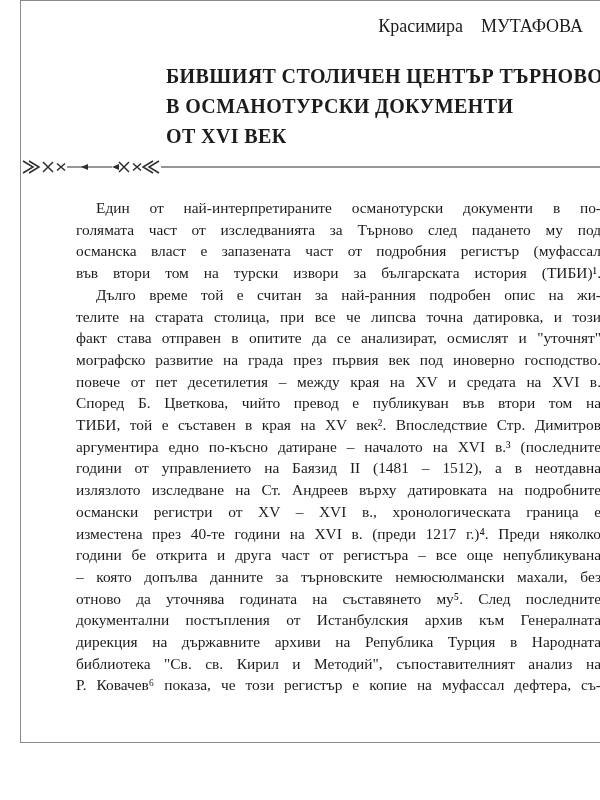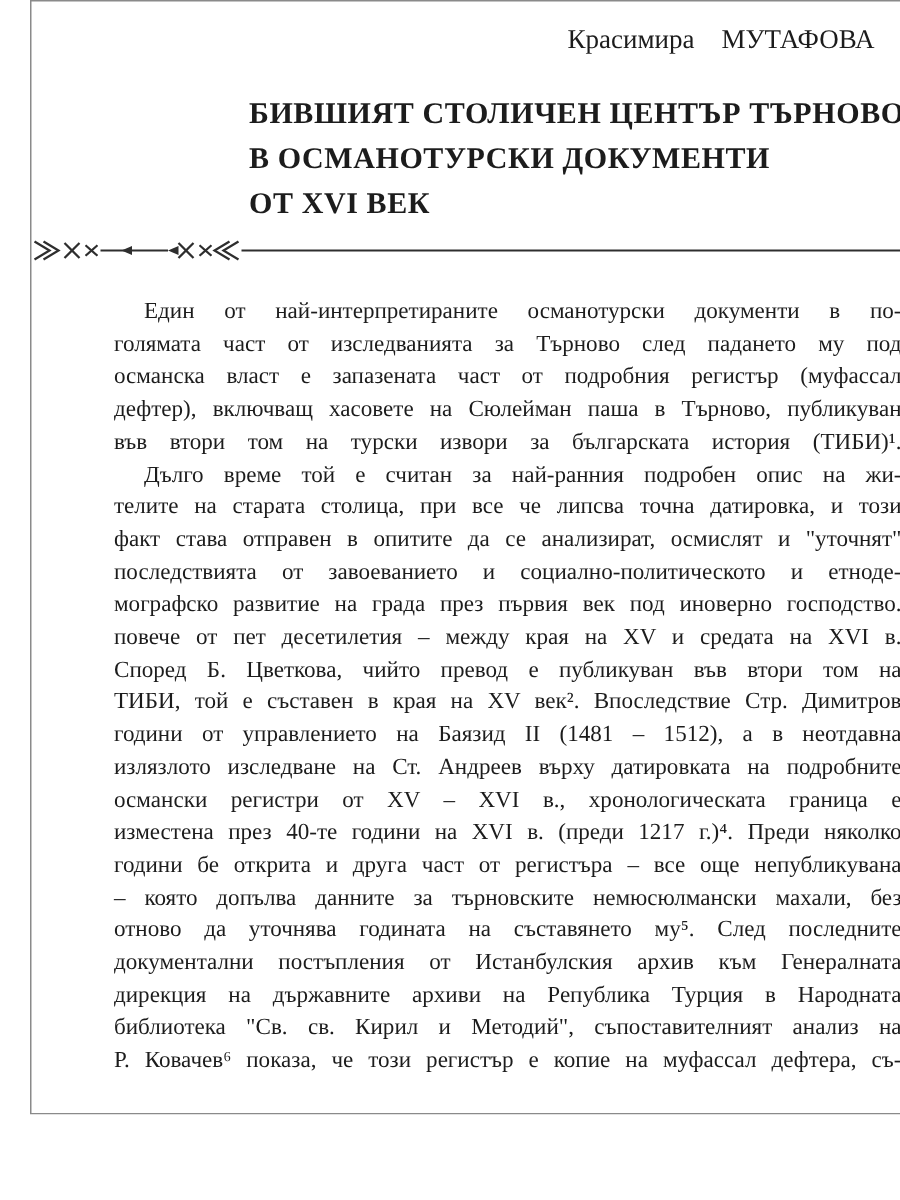--- a/index.html
+++ b/index.html
@@ -87,30 +87,29 @@
         <path d="M91,9 l7,-3 v6 z"></path>
         <path d="M46,9 l-7,-3 v6 z" transform="translate(14,0) scale(-1,1) translate(-92,0)"></path>
       </g>
     </svg>
   </div>
 
   <div class="bodytext">
       <div class="line indent">Един от най-интерпретираните османотурски документи в по-</div>
       <div class="line">голямата част от изследванията за Търново след падането му под</div>
       <div class="line">османска власт е запазената част от подробния регистър (муфассал</div>
-      <div class="line">дефтер), включващ хасовете на Сюлейман паша в Търново, публикуван</div>
       <div class="line">във втори том на турски извори за българската история (ТИБИ)¹.</div>
       <div class="line indent">Дълго време той е считан за най-ранния подробен опис на жи-</div>
       <div class="line">телите на старата столица, при все че липсва точна датировка, и този</div>
       <div class="line">факт става отправен в опитите да се анализират, осмислят и "уточнят"</div>
-      <div class="line">последствията от завоеванието и социално-политическото и етноде-</div>
       <div class="line">мографско развитие на града през първия век под иноверно господство.</div>
       <div class="line">повече от пет десетилетия – между края на XV и средата на XVI в.</div>
       <div class="line">Според Б. Цветкова, чийто превод е публикуван във втори том на</div>
       <div class="line">ТИБИ, той е съставен в края на XV век². Впоследствие Стр. Димитров</div>
+      <div class="line">аргументира едно по-късно датиране – началото на XVI в.³ (последните</div>
       <div class="line">години от управлението на Баязид II (1481 – 1512), а в неотдавна</div>
       <div class="line">излязлото изследване на Ст. Андреев върху датировката на подробните</div>
       <div class="line">османски регистри от XV – XVI в., хронологическата граница е</div>
       <div class="line">изместена през 40-те години на XVI в. (преди 1217 г.)⁴. Преди няколко</div>
       <div class="line">години бе открита и друга част от регистъра – все още непубликувана</div>
       <div class="line">– която допълва данните за търновските немюсюлмански махали, без</div>
       <div class="line">отново да уточнява годината на съставянето му⁵. След последните</div>
       <div class="line">документални постъпления от Истанбулския архив към Генералната</div>
       <div class="line">дирекция на държавните архиви на Република Турция в Народната</div>
       <div class="line">библиотека "Св. св. Кирил и Методий", съпоставителният анализ на</div>

